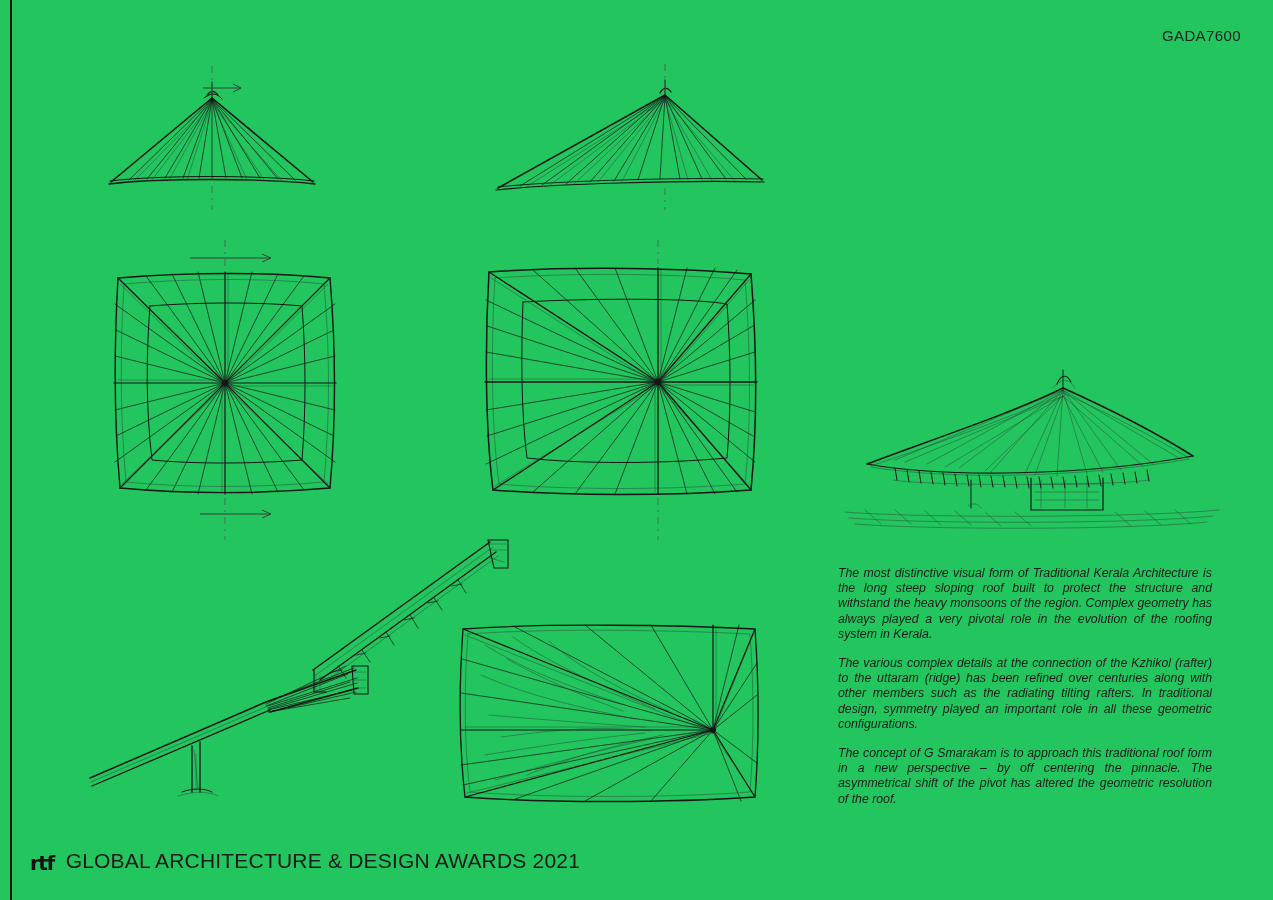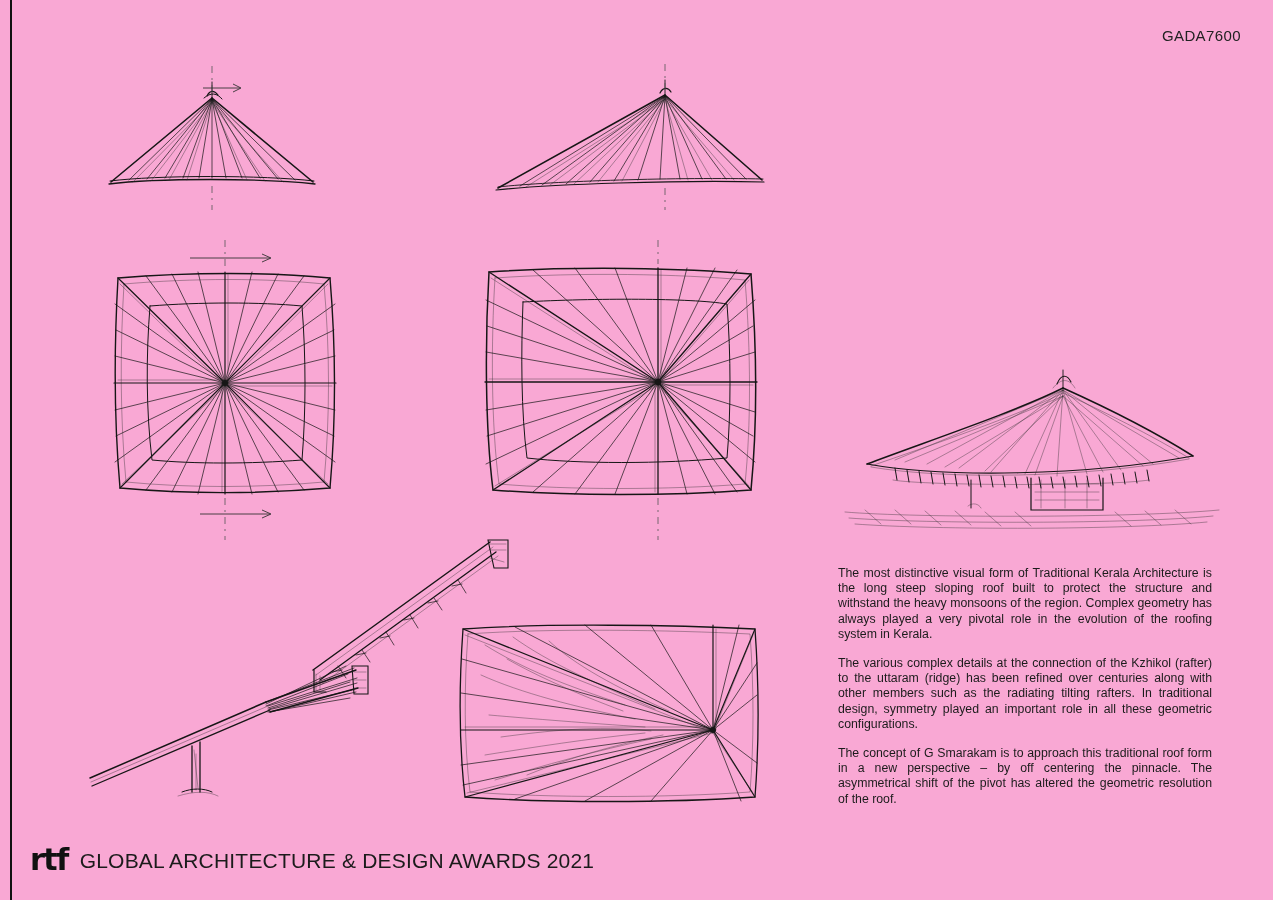--- a/index.html
+++ b/index.html
@@ -14,21 +14,21 @@
     position: relative;
     font-family: "Liberation Sans", sans-serif;
     color: #1a1a1a;
     overflow: hidden;
   }
 
   
   .page {
     position: absolute;
     inset: 0;
-    background: #f9a8d4;
+    background: #22c55e;
   }
   .left-rule {
     position: absolute;
     left: 10px;
     top: 0;
     width: 2px;
     height: 900px;
     background: #111;
   }
 
@@ -48,21 +48,21 @@
     position: absolute;
     left: 30px;
     bottom: 28px;
     display: flex;
     align-items: flex-end;
     gap: 12px;
   }
   .footer-logo {
     font-family: "DejaVu Sans", sans-serif;
     font-weight: 700;
-    font-size: 30px;
+    font-size: 20px;
     line-height: 0.85;
     color: #111;
     letter-spacing: -1.5px;
   }
   .footer-title {
     font-size: 21px;
     letter-spacing: 0.2px;
     color: #1b1b1b;
     font-weight: 400;
     line-height: 1;
@@ -73,21 +73,21 @@
   .text-col {
     position: absolute;
     left: 838px;
     top: 566px;
     width: 382px;
     font-size: 12.3px;
     line-height: 15.2px;
     text-align: justify;
     color: #1c1c1c;
   }
-  .text-col p { margin: 0 8px 14px 0; }
+  .text-col p { margin: 0 8px 14px 0; font-style: italic; }
   .text-col p:last-child { margin-bottom: 0; }
 
   
   .sketch {
     position: absolute;
     overflow: visible;
   }
   .sk-elev-a { left: 95px;  top: 60px;  width: 235px; height: 150px; }
   .sk-elev-b { left: 480px; top: 60px;  width: 290px; height: 150px; }
   .sk-plan-a { left: 90px;  top: 240px; width: 260px; height: 290px; }

